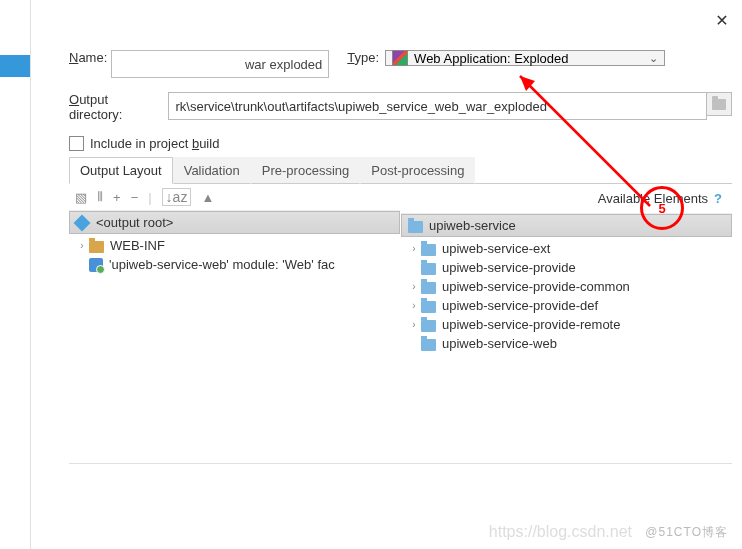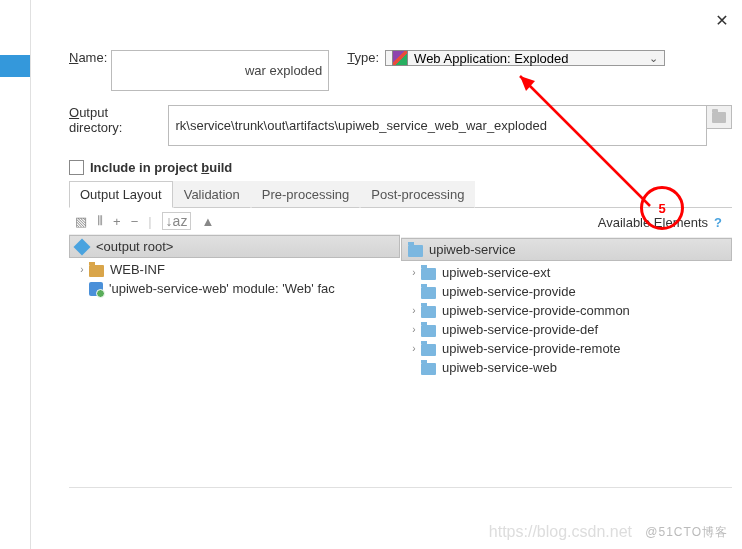--- a/index.html
+++ b/index.html
@@ -4,32 +4,32 @@
 <style>
 * { box-sizing: border-box; margin: 0; padding: 0; font-family: "Segoe UI", Tahoma, sans-serif; font-size: 13px; }
 body { background: #fff; width: 742px; height: 549px; position: relative; overflow: hidden; }
 .left-strip { position: absolute; left: 0; top: 55px; width: 30px; height: 22px; background: #3498db; }
 .panel { position: absolute; left: 30px; top: 0; right: 0; bottom: 0; background: #fff; border-left: 1px solid #e0e0e0; }
 .close-btn { position: absolute; top: 10px; right: 10px; width: 20px; height: 20px; display: flex; align-items: center; justify-content: center; font-size: 16px; color: #333; cursor: pointer; }
 .form-area { padding: 50px 10px 10px 38px; }
 .row { display: flex; margin-bottom: 14px; }
 .lbl { color: #333; }
 .underline { text-decoration: underline; }
-.input-txt { border: 1px solid #bbb; padding: 3px 6px; background: #fff; height: 41px; }
+.input-txt { border: 1px solid #bbb; padding: 3px 6px; background: #fff; height: 28px; }
 .name-input { width: 218px; margin-left: 4px; text-align: right; padding-right: 6px; color: #444; }
 .type-lbl { margin-left: 18px; }
 .type-select { margin-left: 6px; border: 1px solid #999; background: #f4f4f4; height: 16px; width: 280px; display: flex; align-items: center; padding: 0 6px; position: relative; }
 .type-icon { width: 16px; height: 16px; margin-right: 6px; position: relative; }
 .type-icon::before { content: ""; position: absolute; width: 14px; height: 14px; border: 1px solid #888; background: linear-gradient(135deg, #8e44ad 40%, #e74c3c 40%, #e74c3c 60%, #27ae60 60%); }
 .type-select .chev { position: absolute; right: 6px; color: #555; font-size: 11px; }
 .outdir-input { width: 553px; margin-left: 6px; color: #333; }
 .folder-btn { width: 26px; height: 24px; border: 1px solid #bbb; border-left: none; background: #f0f0f0; display: flex; align-items: center; justify-content: center; }
 .folder-ico { width: 14px; height: 11px; background: #c0c0c0; border-radius: 1px; position: relative; }
 .folder-ico::before { content: ""; position: absolute; top: -3px; left: 0; width: 6px; height: 3px; background: #c0c0c0; border-radius: 1px 1px 0 0; }
-.checkbox-row { display: flex; align-items: flex-end; margin-bottom: 6px; font-weight: bold; }
+.checkbox-row { display: flex; align-items: flex-end; margin-bottom: 6px; }
 .cb { width: 15px; height: 15px; border: 1px solid #888; margin-right: 6px; }
 .tabs { display: flex; border-bottom: 1px solid #ccc; margin-top: 4px; }
 .tab { padding: 5px 10px; border: 1px solid transparent; color: #555; cursor: pointer; background: #f2f2f2; border-bottom: 1px solid #ccc; margin-bottom: -1px; }
 .tab.active { background: #fff; border: 1px solid #ccc; border-bottom: 1px solid #fff; color: #333; }
 .splitbody { display: flex; height: 280px; border-bottom: 1px solid #e0e0e0; }
 .left-pane { flex: 1; display: flex; flex-direction: column; border-right: 1px solid transparent; }
 .right-pane { flex: 1; display: flex; flex-direction: column; }
 .toolbar { display: flex; align-items: center; padding: 4px 6px; gap: 10px; color: #888; border-bottom: 1px solid #eee; }
 .toolbar span { cursor: pointer; }
 .root-header { background: linear-gradient(#e0e0e0, #d4d4d4); border: 1px solid #bbb; padding: 3px 6px; display: flex; align-items: center; color: #333; }

